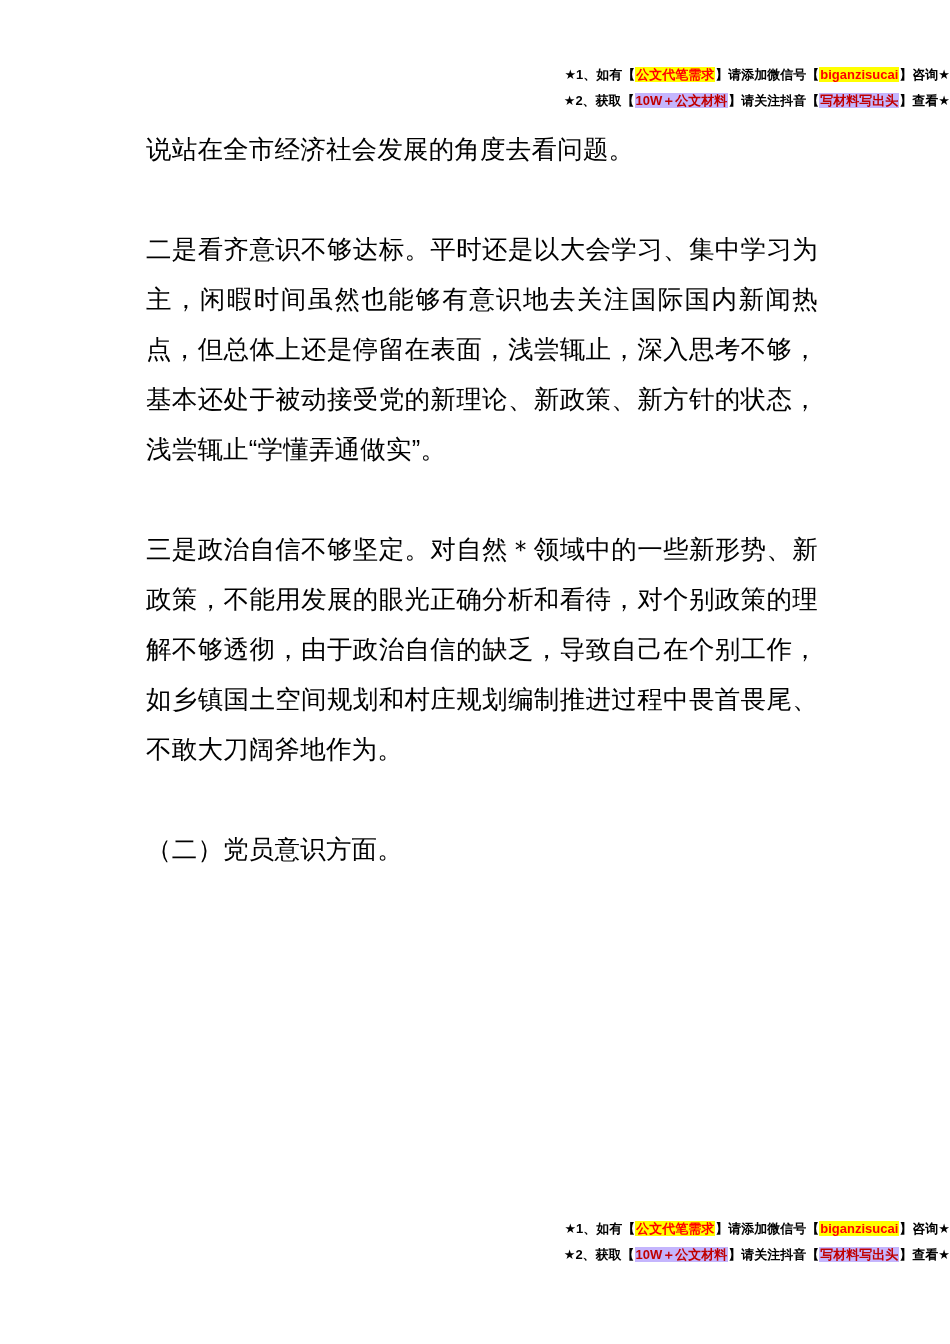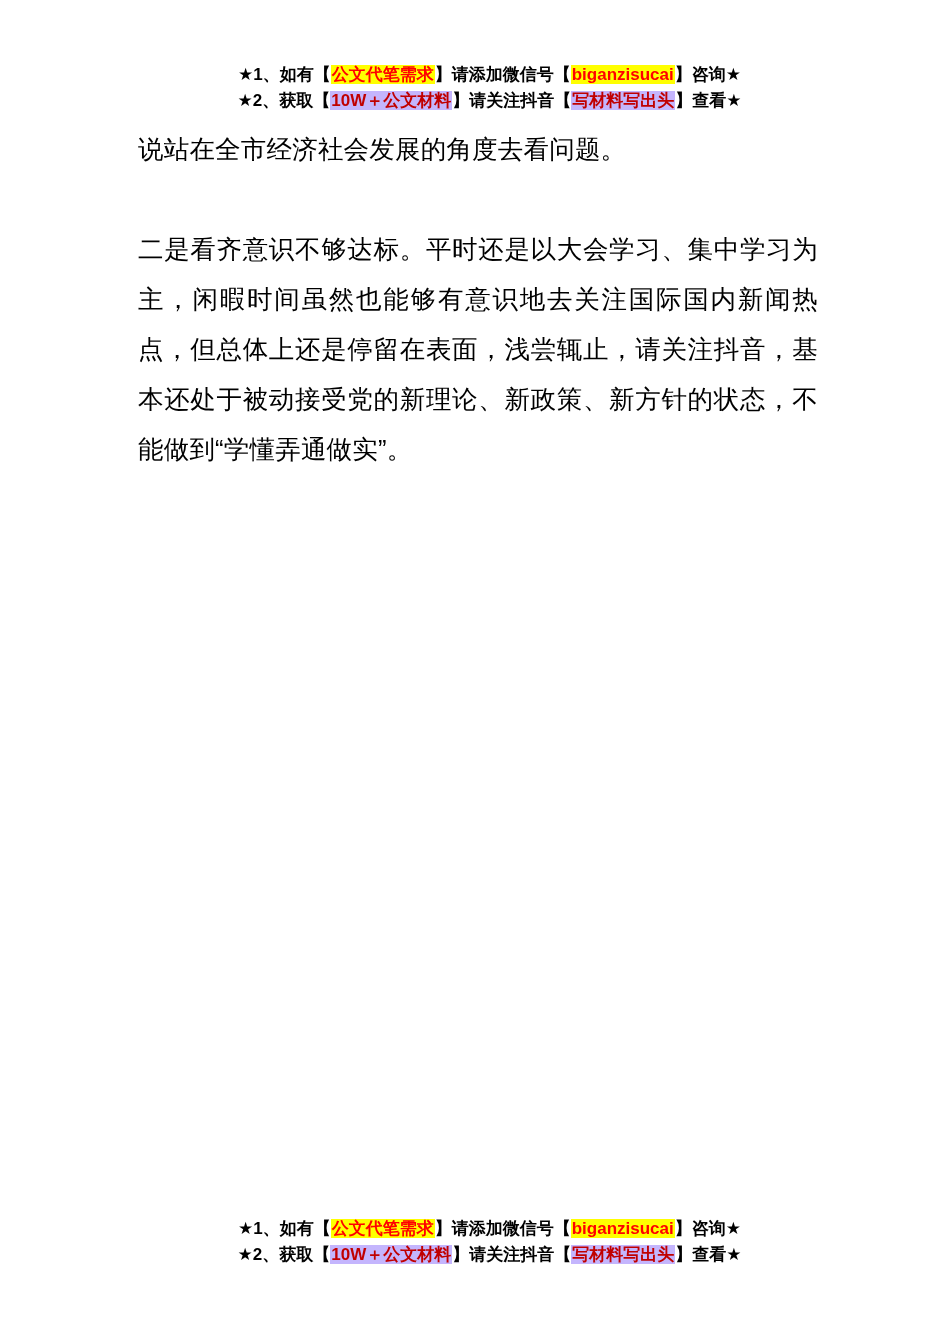--- a/index.html
+++ b/index.html
@@ -18,22 +18,22 @@
   .page {
     width: 950px;
     height: 1344px;
     box-sizing: border-box;
     padding: 0;
     position: relative;
   }
 
   
   .promo {
-    text-align: center;
-    font-size: 17px;
+    text-align: right;
+    font-size: 13px;
     font-weight: bold;
     line-height: 26px;
     letter-spacing: 0px;
     white-space: nowrap;
     padding-left: 29px;
   }
   .promo-top {
     position: absolute;
     left: 0;
     right: 0;
@@ -60,21 +60,21 @@
   .star { color: #000000; }
 
   
   .content {
     position: absolute;
     left: 138px;
     top: 124px;
     width: 680px;
   }
   p.para {
-    margin: 0 0 0 0;
+    margin: 0 0 0 8px;
     font-size: 25.5px;
     line-height: 50px;
     text-align: justify;
     text-justify: inter-ideograph;
     font-family: "Liberation Sans", "DejaVu Sans", sans-serif;
     letter-spacing: 0.2px;
   }
   p.spacer {
     height: 50px;
     margin: 0;
@@ -86,23 +86,25 @@
 <div class="page">
 
   <div class="promo promo-top">
     <span class="line"><span class="star">★</span><span class="plain">1、如有</span><span class="plain">【</span><span class="hl-yellow">公文代笔需求</span><span class="plain">】</span><span class="plain">请添加微信号</span><span class="plain">【</span><span class="hl-yellow">biganzisucai</span><span class="plain">】</span><span class="plain">咨询</span><span class="star">★</span></span>
     <span class="line"><span class="star">★</span><span class="plain">2、获取</span><span class="plain">【</span><span class="hl-yellow-dark">10W＋公文材料</span><span class="plain">】</span><span class="plain">请关注抖音</span><span class="plain">【</span><span class="hl-yellow-dark">写材料写出头</span><span class="plain">】</span><span class="plain">查看</span><span class="star">★</span></span>
   </div>
 
   <div class="content">
     <p class="para">说站在全市经济社会发展的角度去看问题。</p>
     <p class="spacer"></p>
-    <p class="para">二是看齐意识不够达标。平时还是以大会学习、集中学习为主，闲暇时间虽然也能够有意识地去关注国际国内新闻热点，但总体上还是停留在表面，浅尝辄止，请关注抖音，基本还处于被动接受党的新理论、新政策、新方针的状态，不能做到“学懂弄通做实”。</p>
+    <p class="para">二是看齐意识不够达标。平时还是以大会学习、集中学习为主，闲暇时间虽然也能够有意识地去关注国际国内新闻热点，但总体上还是停留在表面，浅尝辄止，深入思考不够，基本还处于被动接受党的新理论、新政策、新方针的状态，浅尝辄止“学懂弄通做实”。</p>
     <p class="spacer"></p>
+    <p class="para">三是政治自信不够坚定。对自然＊领域中的一些新形势、新政策，不能用发展的眼光正确分析和看待，对个别政策的理解不够透彻，由于政治自信的缺乏，导致自己在个别工作，如乡镇国土空间规划和村庄规划编制推进过程中畏首畏尾、不敢大刀阔斧地作为。</p>
     <p class="spacer"></p>
+    <p class="para">（二）党员意识方面。</p>
     <p class="spacer"></p>
   </div>
 
   <div class="promo promo-bottom">
     <span class="line"><span class="star">★</span><span class="plain">1、如有</span><span class="plain">【</span><span class="hl-yellow">公文代笔需求</span><span class="plain">】</span><span class="plain">请添加微信号</span><span class="plain">【</span><span class="hl-yellow">biganzisucai</span><span class="plain">】</span><span class="plain">咨询</span><span class="star">★</span></span>
     <span class="line"><span class="star">★</span><span class="plain">2、获取</span><span class="plain">【</span><span class="hl-yellow-dark">10W＋公文材料</span><span class="plain">】</span><span class="plain">请关注抖音</span><span class="plain">【</span><span class="hl-yellow-dark">写材料写出头</span><span class="plain">】</span><span class="plain">查看</span><span class="star">★</span></span>
   </div>
 
 </div>
 

